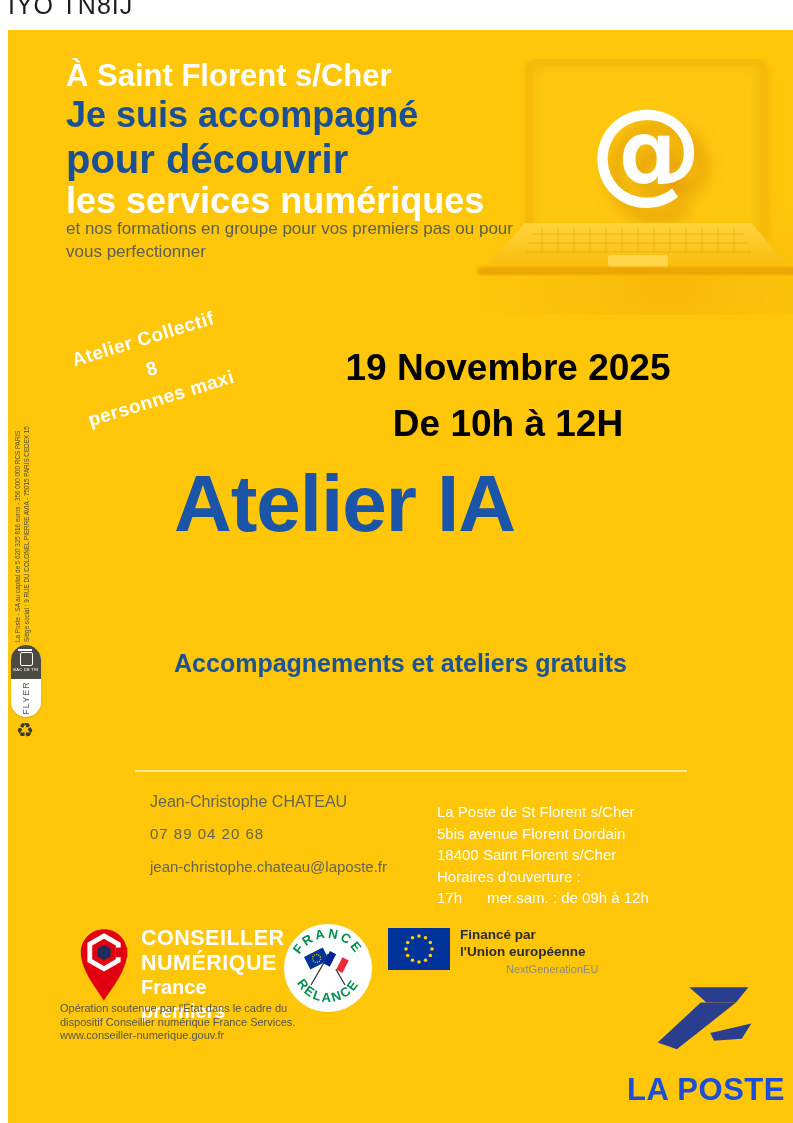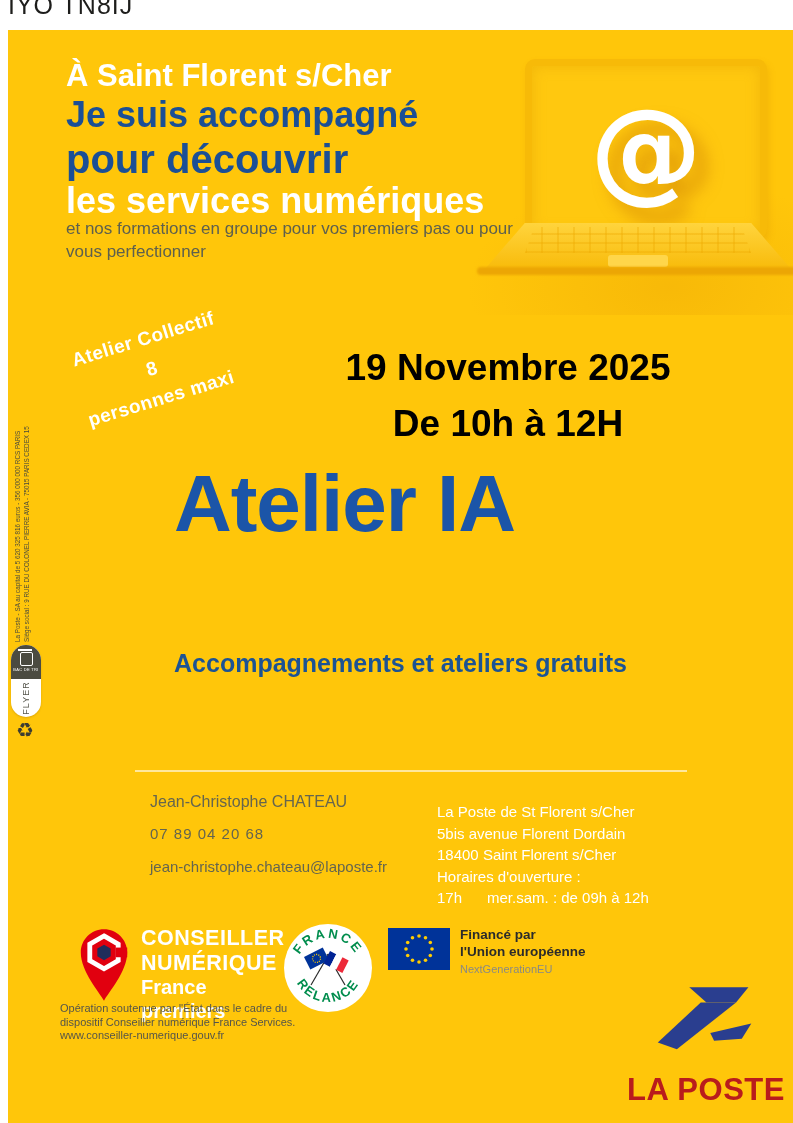--- a/index.html
+++ b/index.html
@@ -72,24 +72,24 @@
   .cn-pin{position:absolute;left:67px;top:895px;}
   .cn-text{position:absolute;left:133px;top:896px;color:#ffffff;font-weight:bold;}
   .cn-text .big{font-size:21.5px;line-height:24.5px;letter-spacing:.5px;}
   .cn-text .small{font-size:20px;line-height:24px;}
   .cn-disclaimer{position:absolute;left:52px;top:972px;font-size:11px;line-height:13.5px;
       color:#55554A;}
   .relance{position:absolute;left:275px;top:893px;}
   .eu-flag{position:absolute;left:380px;top:898px;}
   .eu-text{position:absolute;left:452px;top:896px;}
   .eu-text .b{font-size:13.5px;font-weight:bold;color:#2b2b2b;line-height:17px;}
-  .eu-text .g{font-size:11px;color:#8a8a84;line-height:15px;margin-top:2px;}
+  .eu-text .g{font-size:11px;color:#8a8a84;line-height:15px;margin-top:2px;margin-left:46px;}
   .lp-bird{position:absolute;left:645px;top:952px;}
   .lp-label{position:absolute;left:612px;top:1042px;width:172px;text-align:center;
-      font-size:31px;font-weight:bold;color:#b91c1c;letter-spacing:.5px;}
+      font-size:31px;font-weight:bold;color:#1d4ed8;letter-spacing:.5px;}
 
   
   .legal{position:absolute;left:6px;top:612px;width:210px;font-size:6.3px;
       line-height:8.8px;color:#4a4a3c;transform:rotate(-90deg);
       transform-origin:0 0;white-space:nowrap;}
   .flyer-badge{position:absolute;left:3px;top:615px;width:30px;height:72px;
       border-radius:15px;background:#ffffff;overflow:hidden;
       box-shadow:0 1px 2px rgba(150,100,0,.3);}
   .flyer-badge .bin-zone{height:34px;background:#4b4b41;display:flex;flex-direction:column;
       align-items:center;justify-content:center;gap:1px;}

